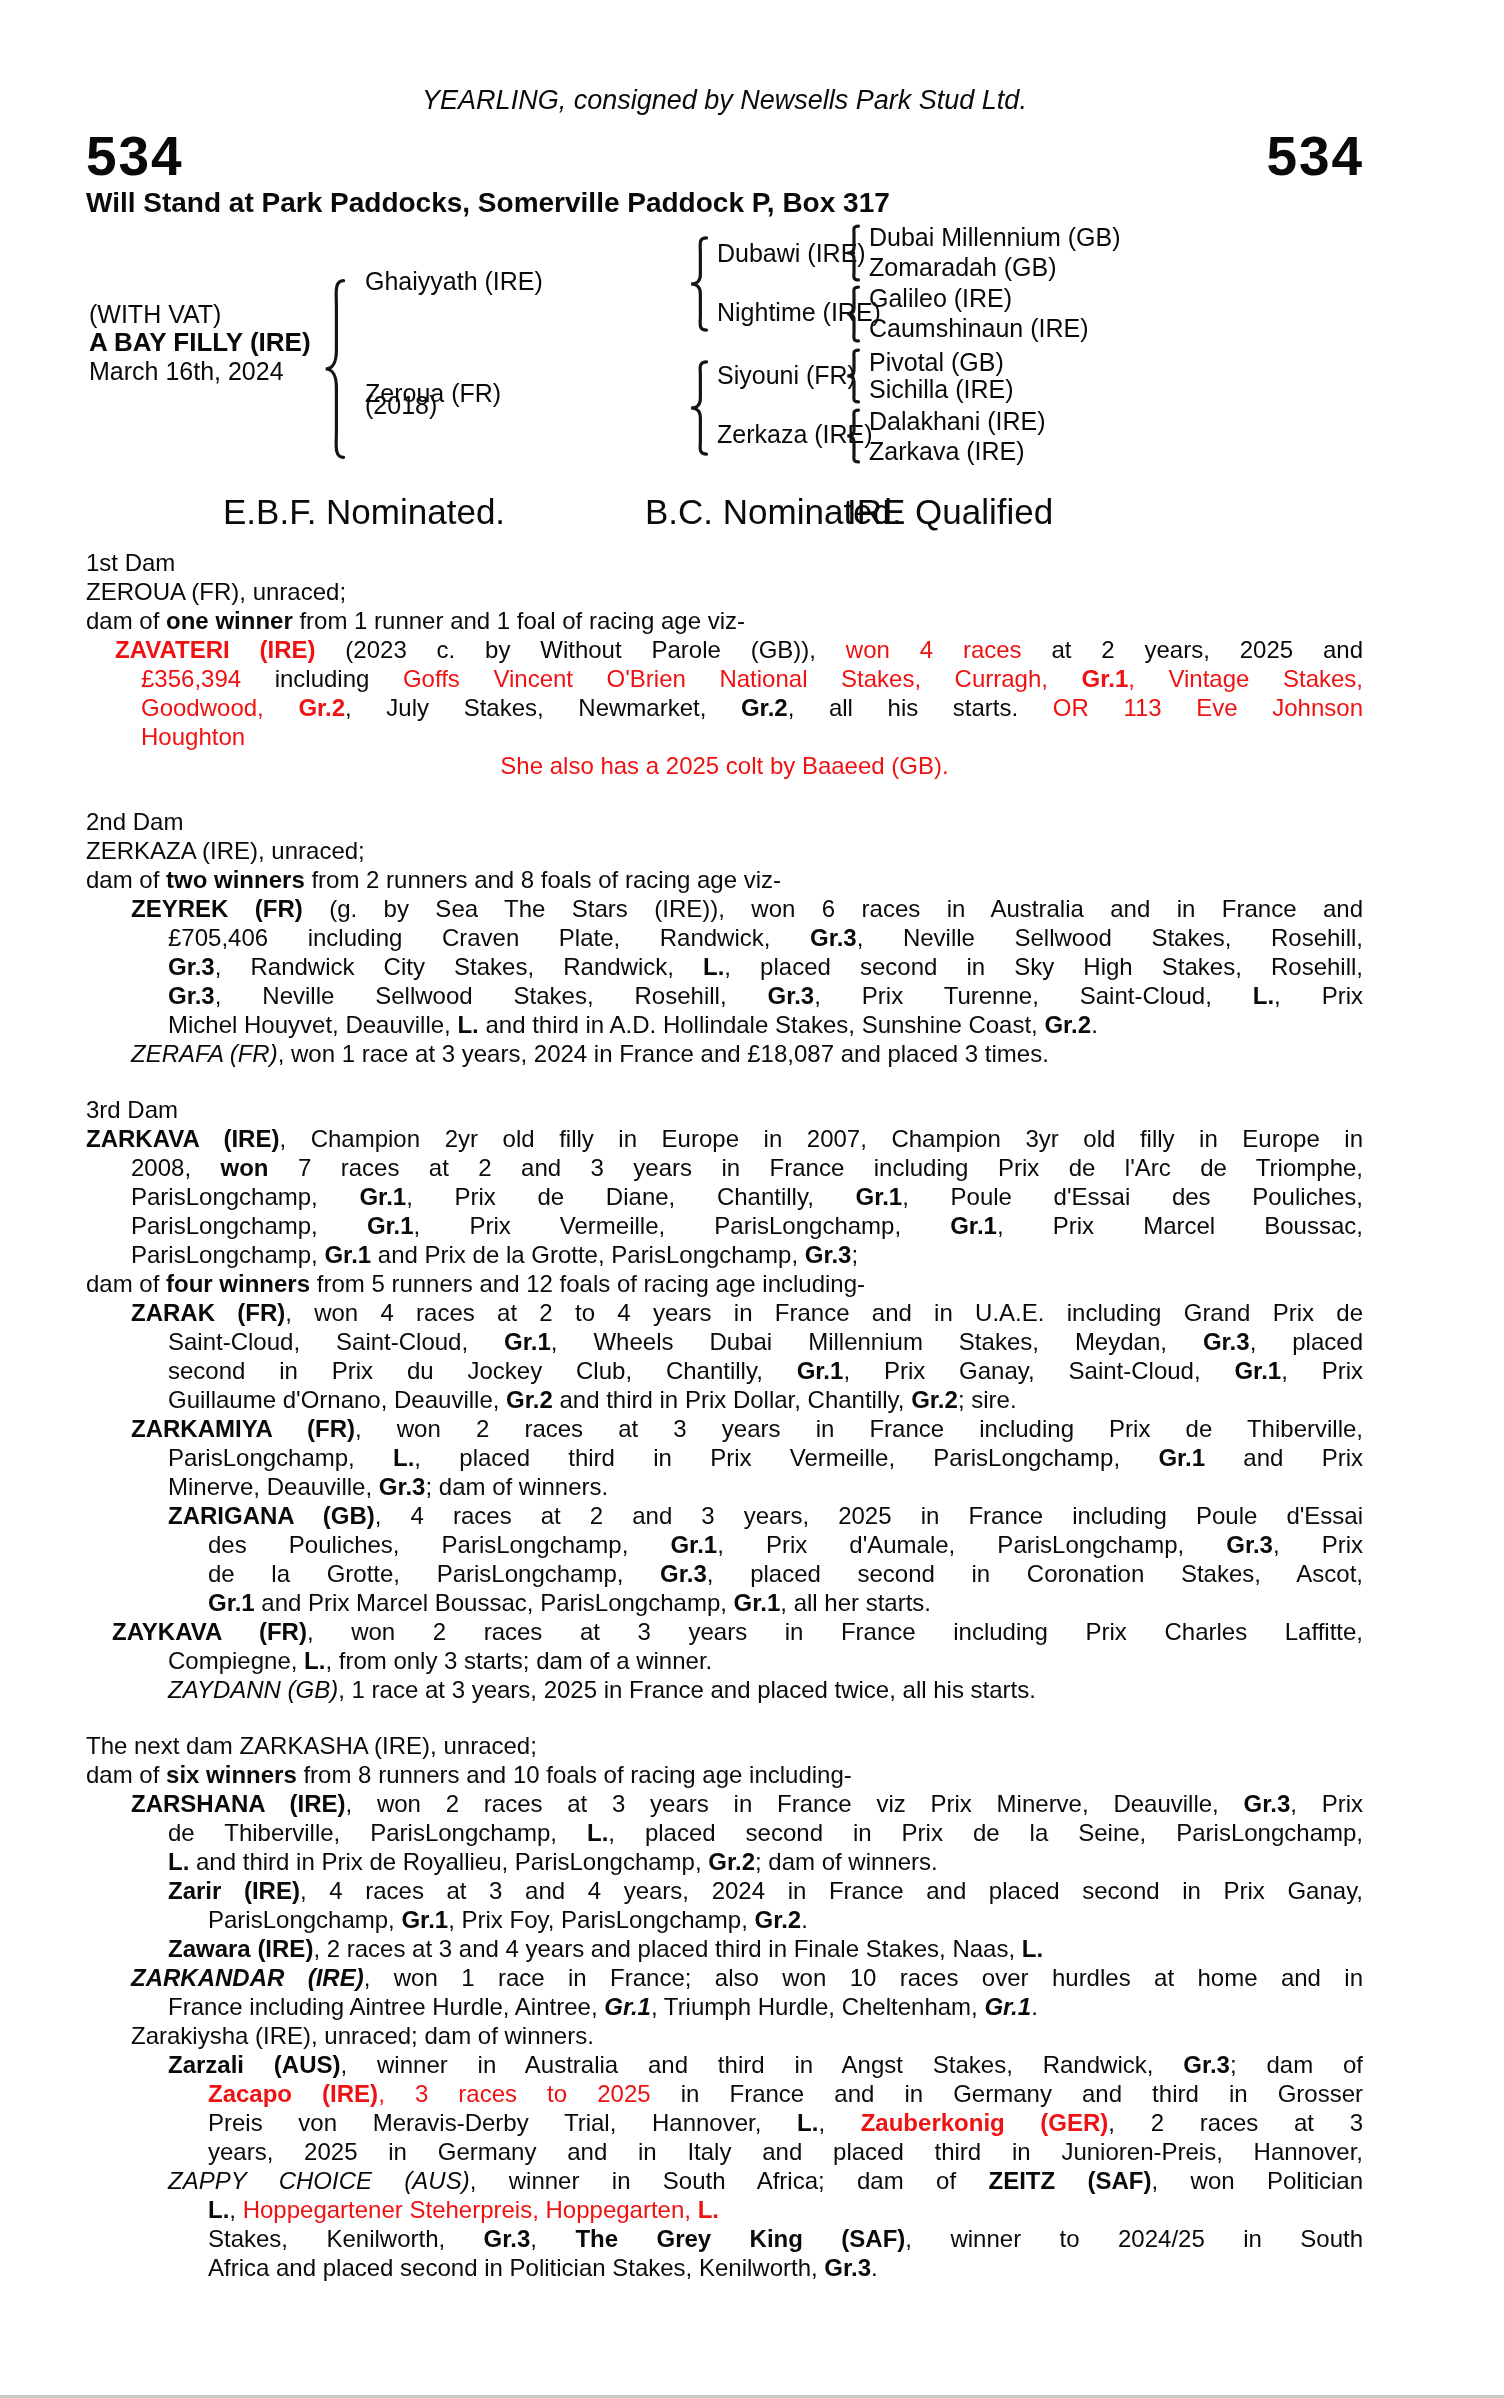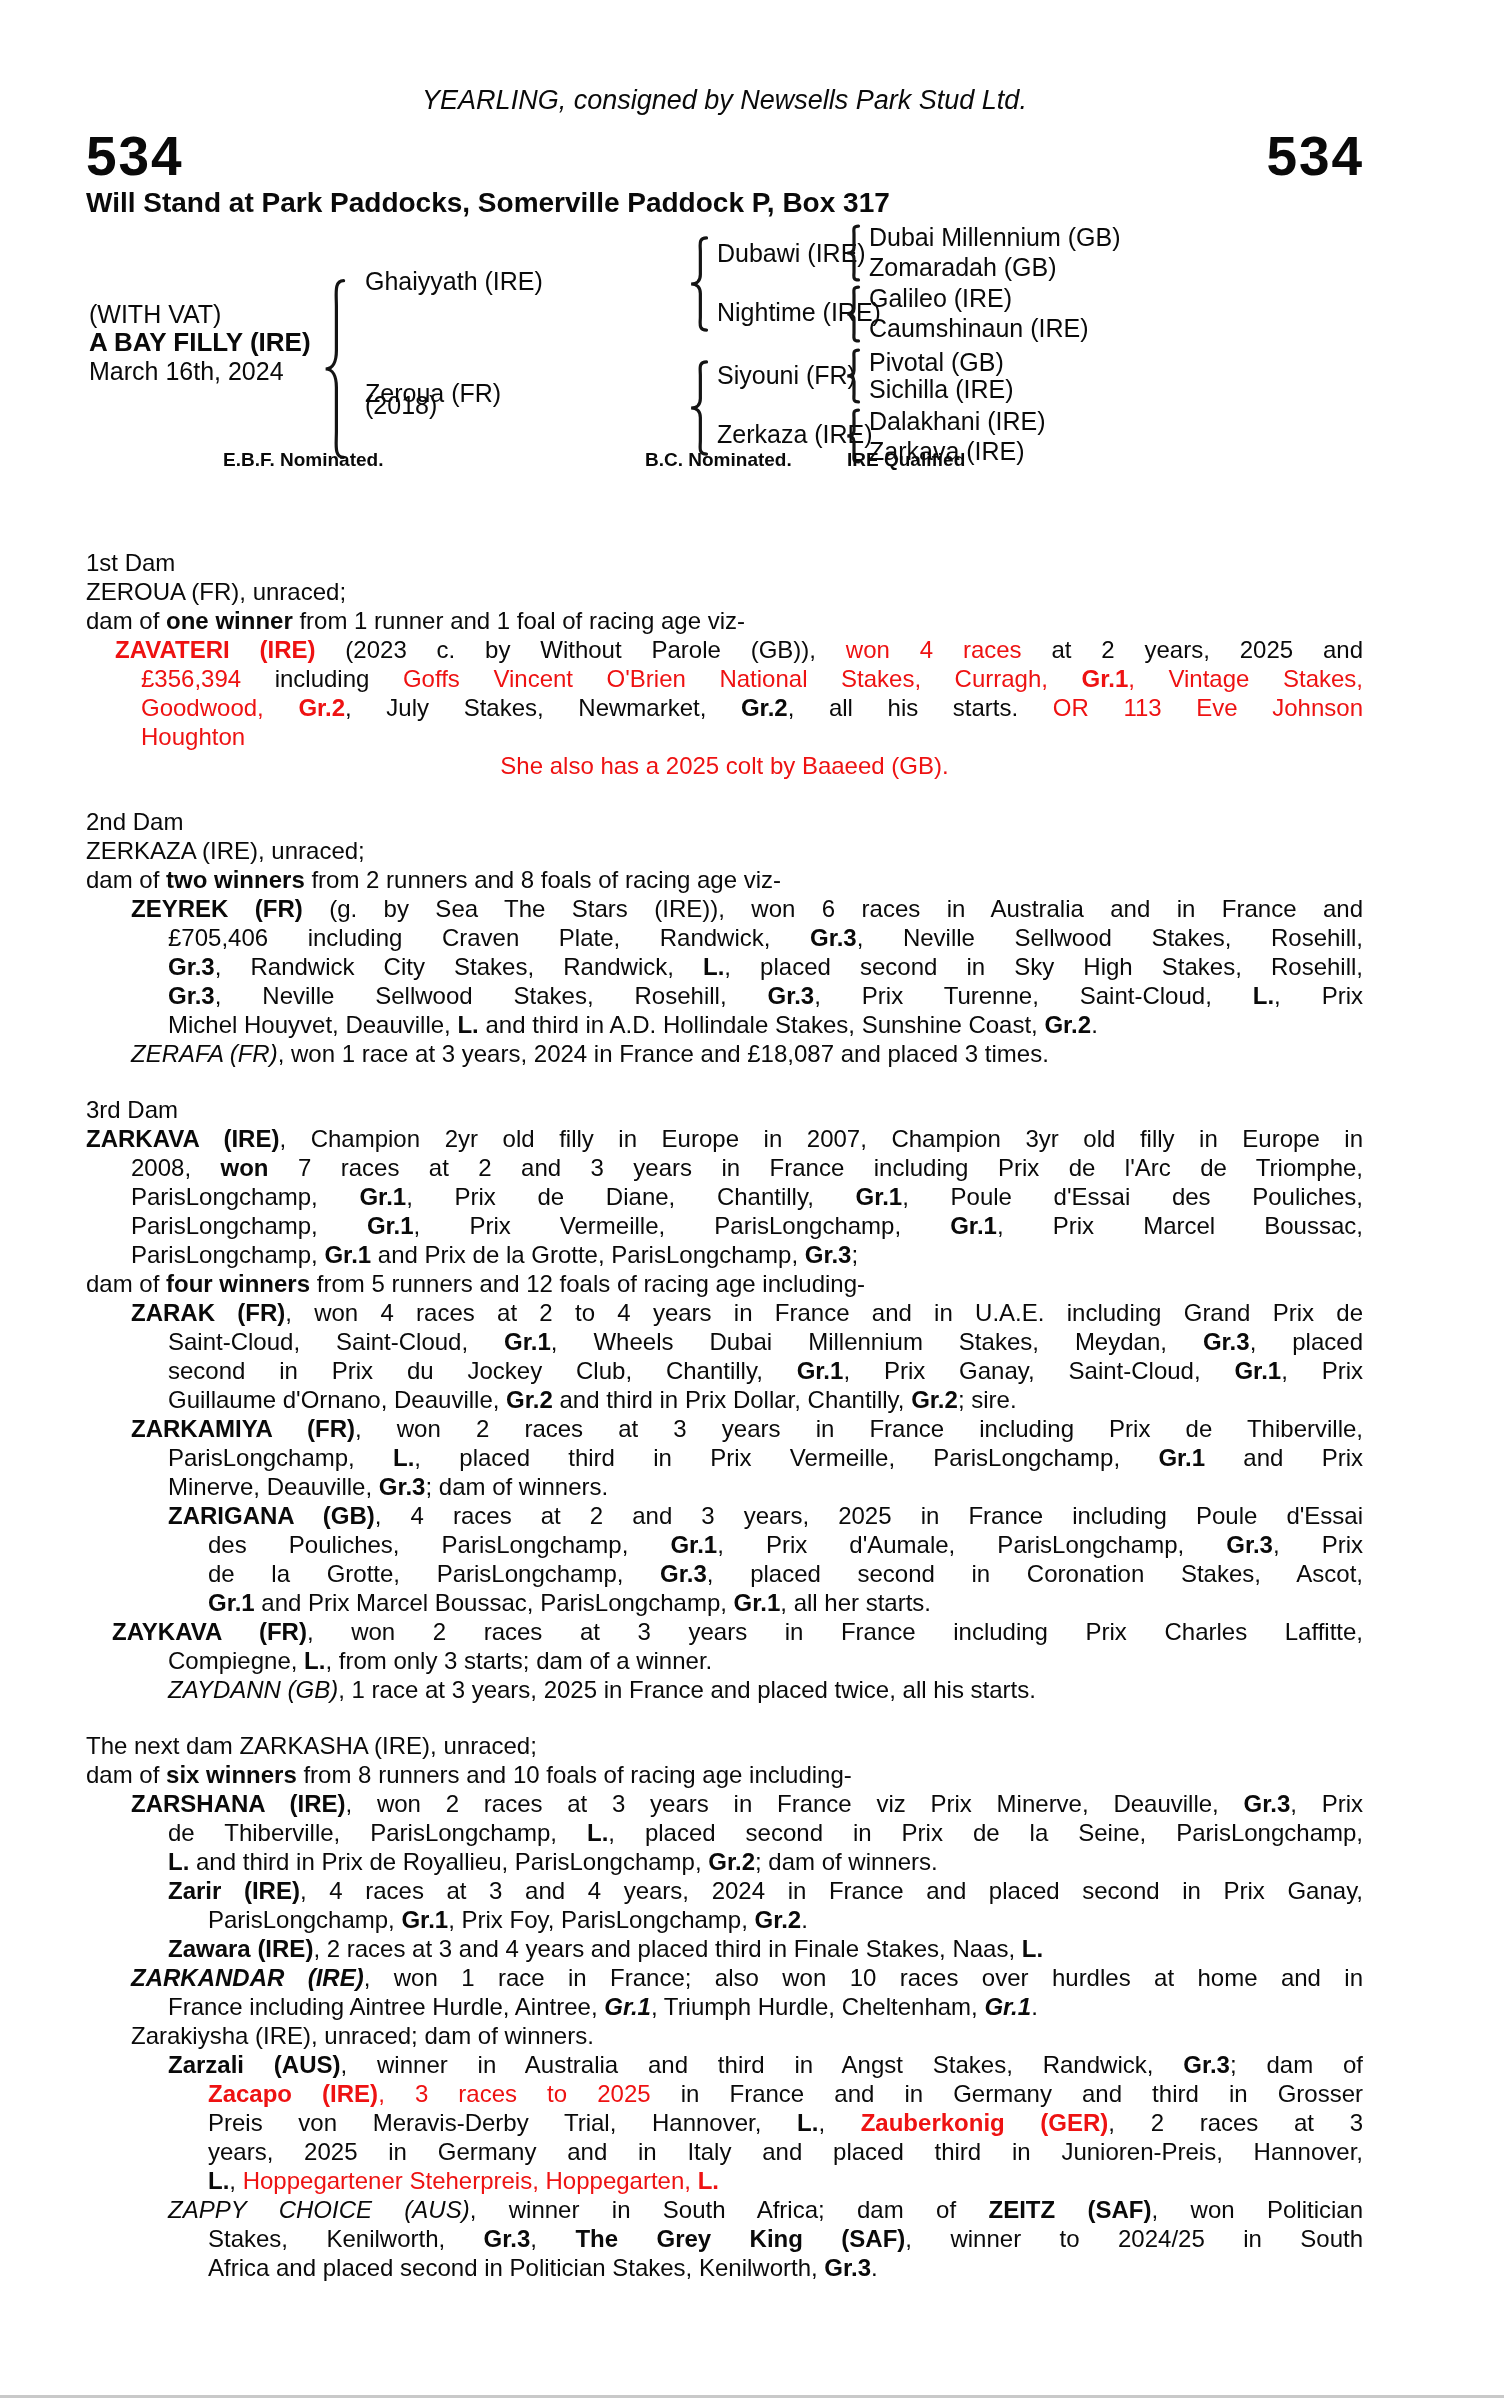--- a/index.html
+++ b/index.html
@@ -10,21 +10,21 @@
   }
   .tagline{position:absolute;left:86px;top:85px;width:1277px;text-align:center;
     font-style:italic;font-size:27px;white-space:nowrap;}
   .lot{position:absolute;top:129px;font-size:55px;font-weight:bold;line-height:1;letter-spacing:1.9px;}
   .lot-left{left:86px;}
   .lot-right{right:141px;}
   .stand-line{position:absolute;left:86px;top:187px;font-size:28px;font-weight:bold;white-space:nowrap;}
   
   .pednode{position:absolute;font-size:25px;white-space:nowrap;line-height:1.1;}
   .pednode.bold{font-weight:bold;font-size:26px;}
-  .nom{position:absolute;top:449px;font-size:19px;font-weight:bold;white-space:nowrap;}
+  .nom{position:absolute;top:492px;font-size:35px;font-weight:normal;white-space:nowrap;}
   
   .body-text{position:absolute;left:86px;top:548px;width:1277px;font-size:24px;line-height:29px;}
   .dam-heading{font-weight:normal;}
   .line{white-space:normal;}
   .line.just{text-align:justify;text-align-last:justify;}
   .gap{margin-top:27px;}
   .seg-b{font-weight:bold;}
   .seg-i{font-style:italic;}
   .seg-bi{font-weight:bold;font-style:italic;}
   .seg-r{color:#ee1212;}
@@ -140,21 +140,21 @@
       <div class="line just" style="margin-left: 82px;"><span class="seg-b">Zarir (IRE)</span><span class="seg-p">, 4 races at 3 and 4 years, 2024 in France and placed second in Prix Ganay,</span></div>
       <div class="line" style="margin-left: 122px;"><span class="seg-p">ParisLongchamp, </span><span class="seg-b">Gr.1</span><span class="seg-p">, Prix Foy, ParisLongchamp, </span><span class="seg-b">Gr.2</span><span class="seg-p">.</span></div>
       <div class="line" style="margin-left: 82px;"><span class="seg-b">Zawara (IRE)</span><span class="seg-p">, 2 races at 3 and 4 years and placed third in Finale Stakes, Naas, </span><span class="seg-b">L.</span></div>
       <div class="line just" style="margin-left: 45px;"><span class="seg-bi">ZARKANDAR (IRE)</span><span class="seg-p">, won 1 race in France; also won 10 races over hurdles at home and in</span></div>
       <div class="line" style="margin-left: 82px;"><span class="seg-p">France including Aintree Hurdle, Aintree, </span><span class="seg-bi">Gr.1</span><span class="seg-p">, Triumph Hurdle, Cheltenham, </span><span class="seg-bi">Gr.1</span><span class="seg-p">.</span></div>
       <div class="line" style="margin-left: 45px;"><span class="seg-p">Zarakiysha (IRE), unraced; dam of winners.</span></div>
       <div class="line just" style="margin-left: 82px;"><span class="seg-b">Zarzali (AUS)</span><span class="seg-p">, winner in Australia and third in Angst Stakes, Randwick, </span><span class="seg-b">Gr.3</span><span class="seg-p">; dam of</span></div>
       <div class="line just" style="margin-left: 122px;"><span class="seg-rb">Zacapo (IRE)</span><span class="seg-r">, 3 races to 2025</span><span class="seg-p"> in France and in Germany and third in Grosser</span></div>
       <div class="line just" style="margin-left: 122px;"><span class="seg-p">Preis von Meravis-Derby Trial, Hannover, </span><span class="seg-b">L.</span><span class="seg-p">, </span><span class="seg-rb">Zauberkonig (GER)</span><span class="seg-p">, 2 races at 3</span></div>
       <div class="line just" style="margin-left: 122px;"><span class="seg-p">years, 2025 in Germany and in Italy and placed third in Junioren-Preis, Hannover,</span></div>
+      <div class="line just" style="margin-left: 82px;"><span class="seg-i">ZAPPY CHOICE (AUS)</span><span class="seg-p">, winner in South Africa; dam of </span><span class="seg-b">ZEITZ (SAF)</span><span class="seg-p">, won Politician</span></div>
       <div class="line" style="margin-left: 122px;"><span class="seg-b">L.</span><span class="seg-p">, </span><span class="seg-r">Hoppegartener Steherpreis, Hoppegarten, </span><span class="seg-rb">L.</span></div>
-      <div class="line just" style="margin-left: 82px;"><span class="seg-i">ZAPPY CHOICE (AUS)</span><span class="seg-p">, winner in South Africa; dam of </span><span class="seg-b">ZEITZ (SAF)</span><span class="seg-p">, won Politician</span></div>
       <div class="line just" style="margin-left: 122px;"><span class="seg-p">Stakes, Kenilworth, </span><span class="seg-b">Gr.3</span><span class="seg-p">, </span><span class="seg-b">The Grey King (SAF)</span><span class="seg-p">, winner to 2024/25 in South</span></div>
       <div class="line" style="margin-left: 122px;"><span class="seg-p">Africa and placed second in Politician Stakes, Kenilworth, </span><span class="seg-b">Gr.3</span><span class="seg-p">.</span></div>
     </div>
 
   <div class="page-bottom-edge"></div>
 </div>
 
 
 </body></html>

